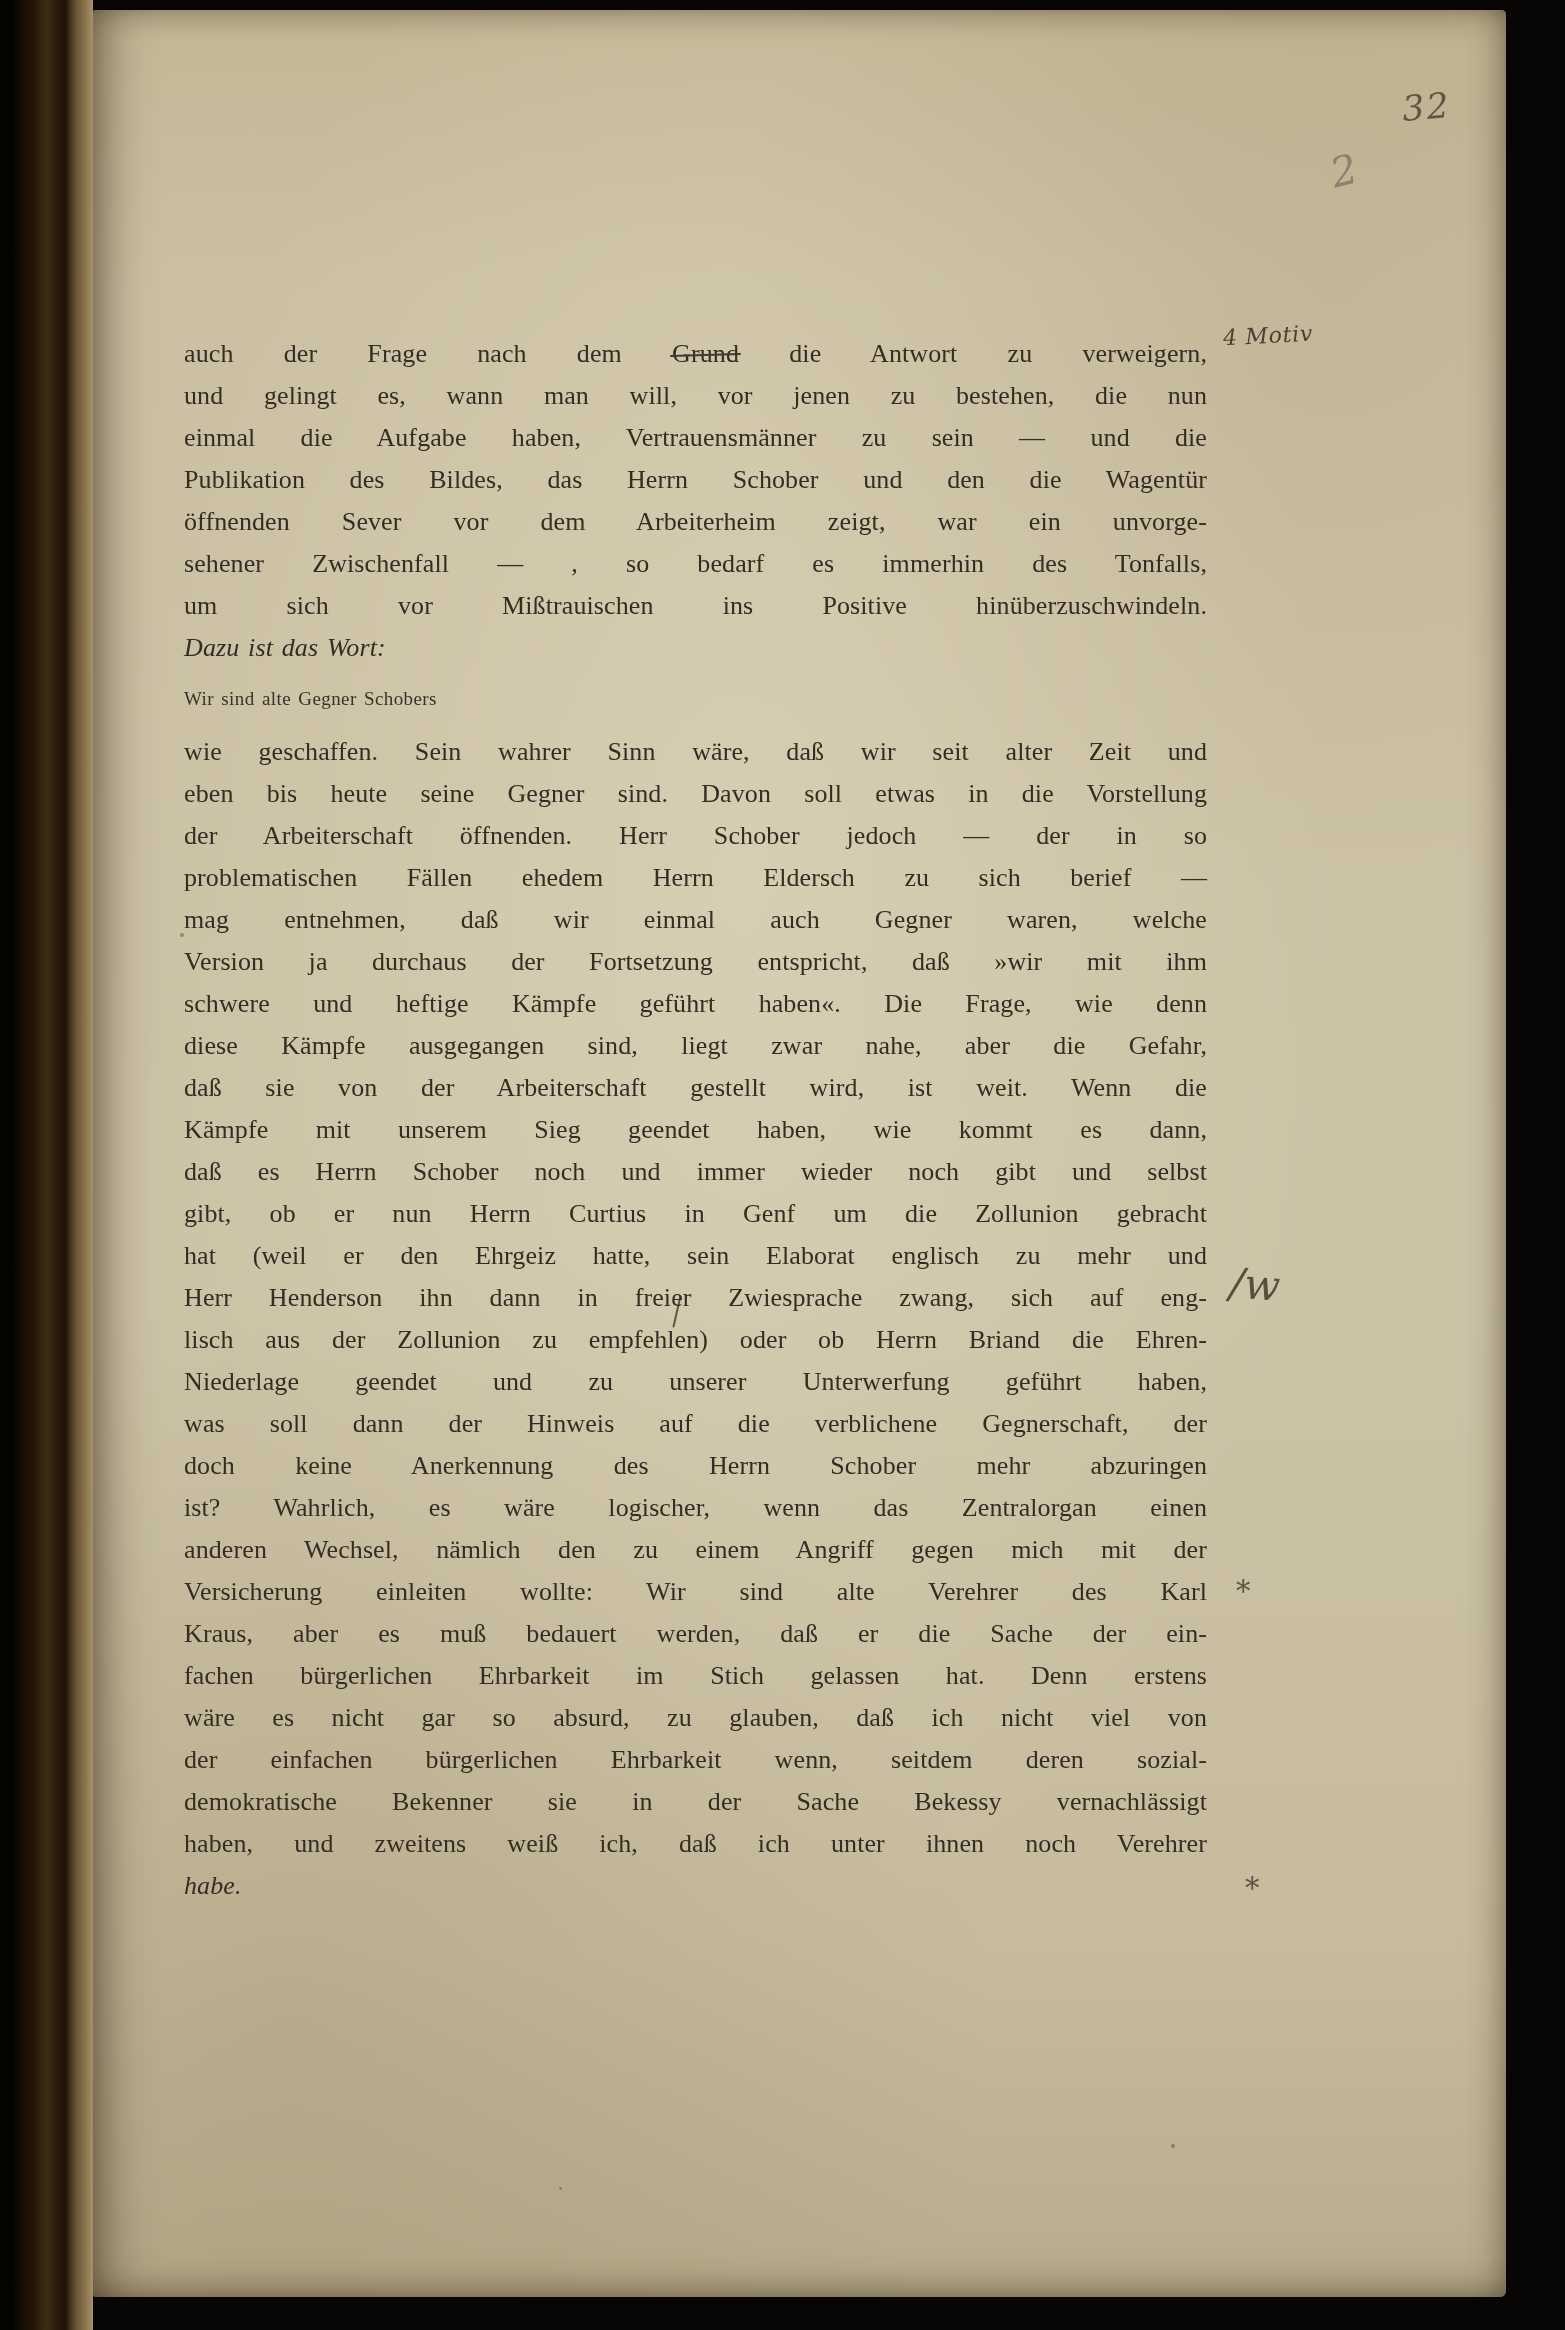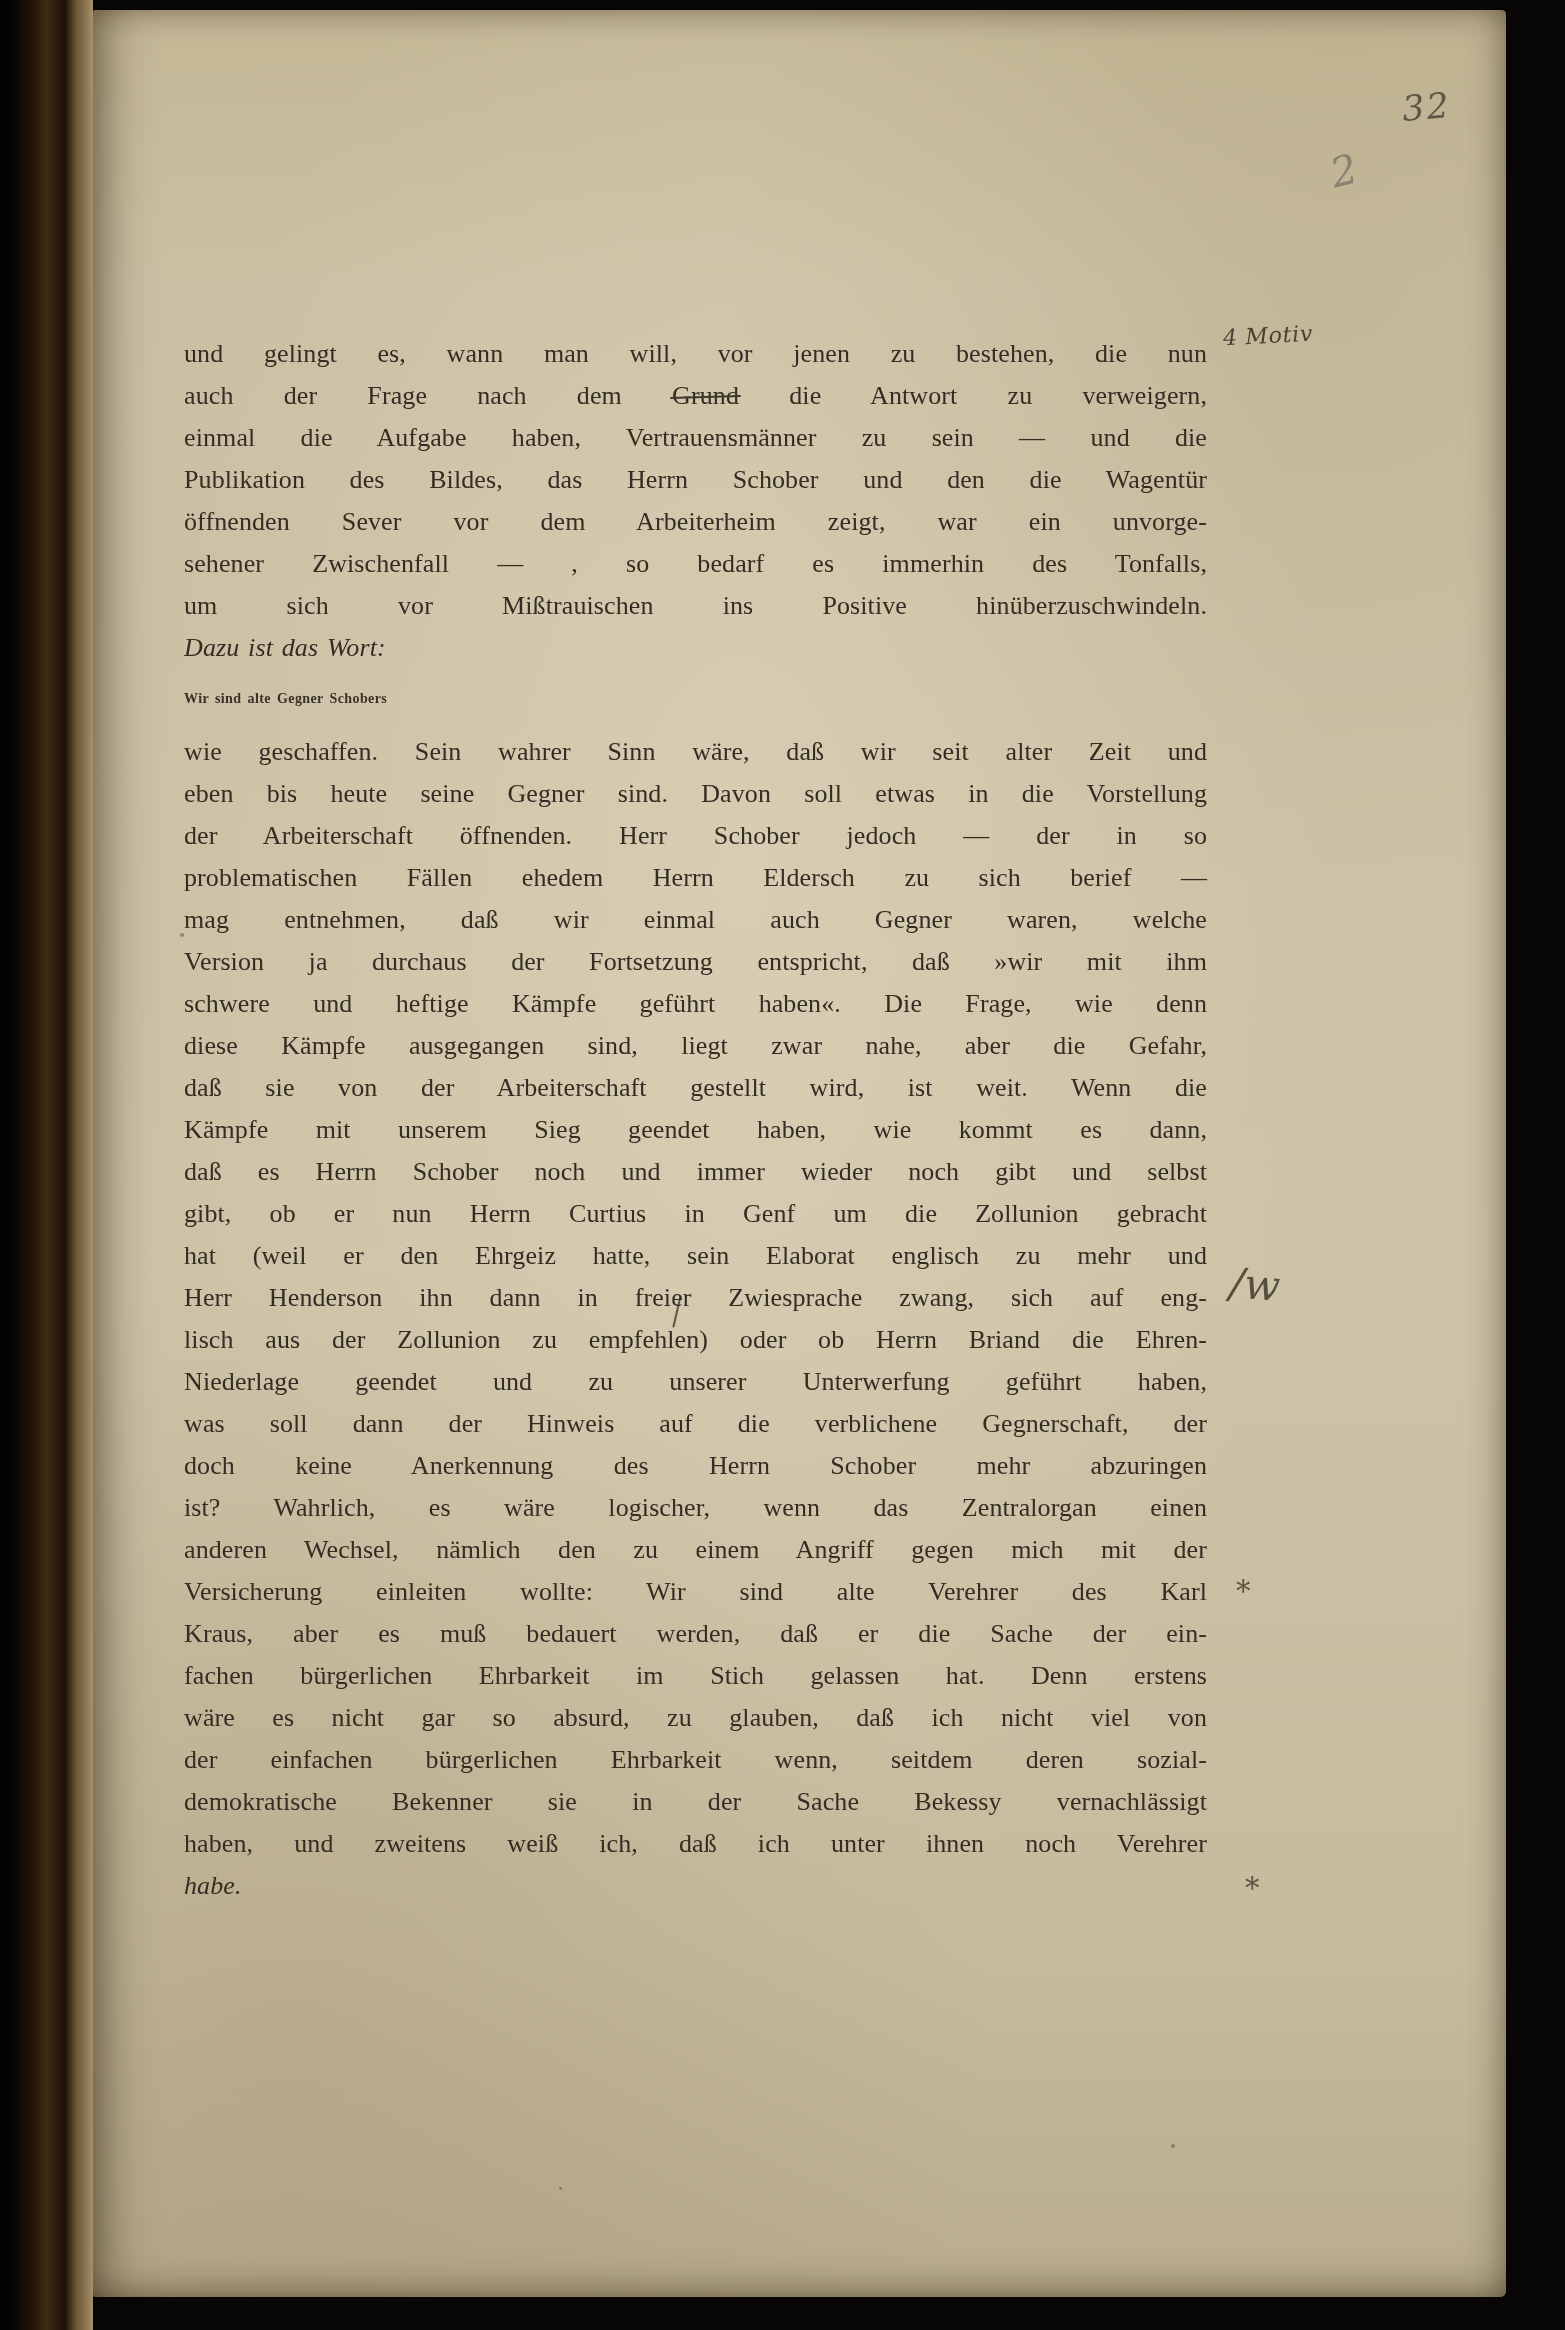--- a/index.html
+++ b/index.html
@@ -41,21 +41,21 @@
   
   .text-block{
     position:absolute;left:91px;top:323px;width:1023px;
     color:#352d24;
     font-size:26px;line-height:42px;
     letter-spacing:0.1px;word-spacing:2.2px;
   }
   .tline{text-align:justify;text-align-last:justify;white-space:normal;}
   .tline.last{text-align-last:left;font-style:italic;}
   .heading{
-    font-size:14px;font-weight:bold;letter-spacing:0.4px;
+    font-size:19px;font-weight:normal;letter-spacing:0.4px;
     margin:11.7px 0 14.6px 0;line-height:36px;color:#3a322a;
   }
   .hand-strike{position:relative;}
   .hand-strike::after{
     content:"";position:absolute;left:-2.2px;right:-2.2px;top:52%;height:2.2px;
     background:#433a2e;transform:rotate(-1.5deg);border-radius:1.5px;
   }
 
   
   .hand{position:absolute;font-style:italic;font-family:"DejaVu Serif",serif;}
@@ -86,22 +86,22 @@
     <div class="hand pg-num">32</div>
     <div class="hand corner-mark">2</div>
     <div class="hand note-top">4 Motiv</div>
     <div class="hand note-mid">/w</div>
     <div class="hand mark-a">*</div>
     <div class="hand mark-b">*</div>
     <div class="caret-mark"></div>
 
     <div class="text-block">
       <div class="para">
+          <div class="tline"><span>auch der Frage nach dem </span><span class="hand-strike">Grund</span><span> die Antwort zu verweigern,</span></div>
           <div class="tline">und gelingt es, wann man will, vor jenen zu bestehen, die nun</div>
-          <div class="tline"><span>auch der Frage nach dem </span><span class="hand-strike">Grund</span><span> die Antwort zu verweigern,</span></div>
           <div class="tline">einmal die Aufgabe haben, Vertrauensmänner zu sein — und die</div>
           <div class="tline">Publikation des Bildes, das Herrn Schober und den die Wagentür</div>
           <div class="tline">öffnenden Sever vor dem Arbeiterheim zeigt, war ein unvorge-</div>
           <div class="tline">sehener Zwischenfall — , so bedarf es immerhin des Tonfalls,</div>
           <div class="tline">um sich vor Mißtrauischen ins Positive hinüberzuschwindeln.</div>
           <div class="tline last">Dazu ist das Wort:</div>
         </div>
       <div class="heading">Wir sind alte Gegner Schobers</div>
       <div class="para">
           <div class="tline">wie geschaffen. Sein wahrer Sinn wäre, daß wir seit alter Zeit und</div>

